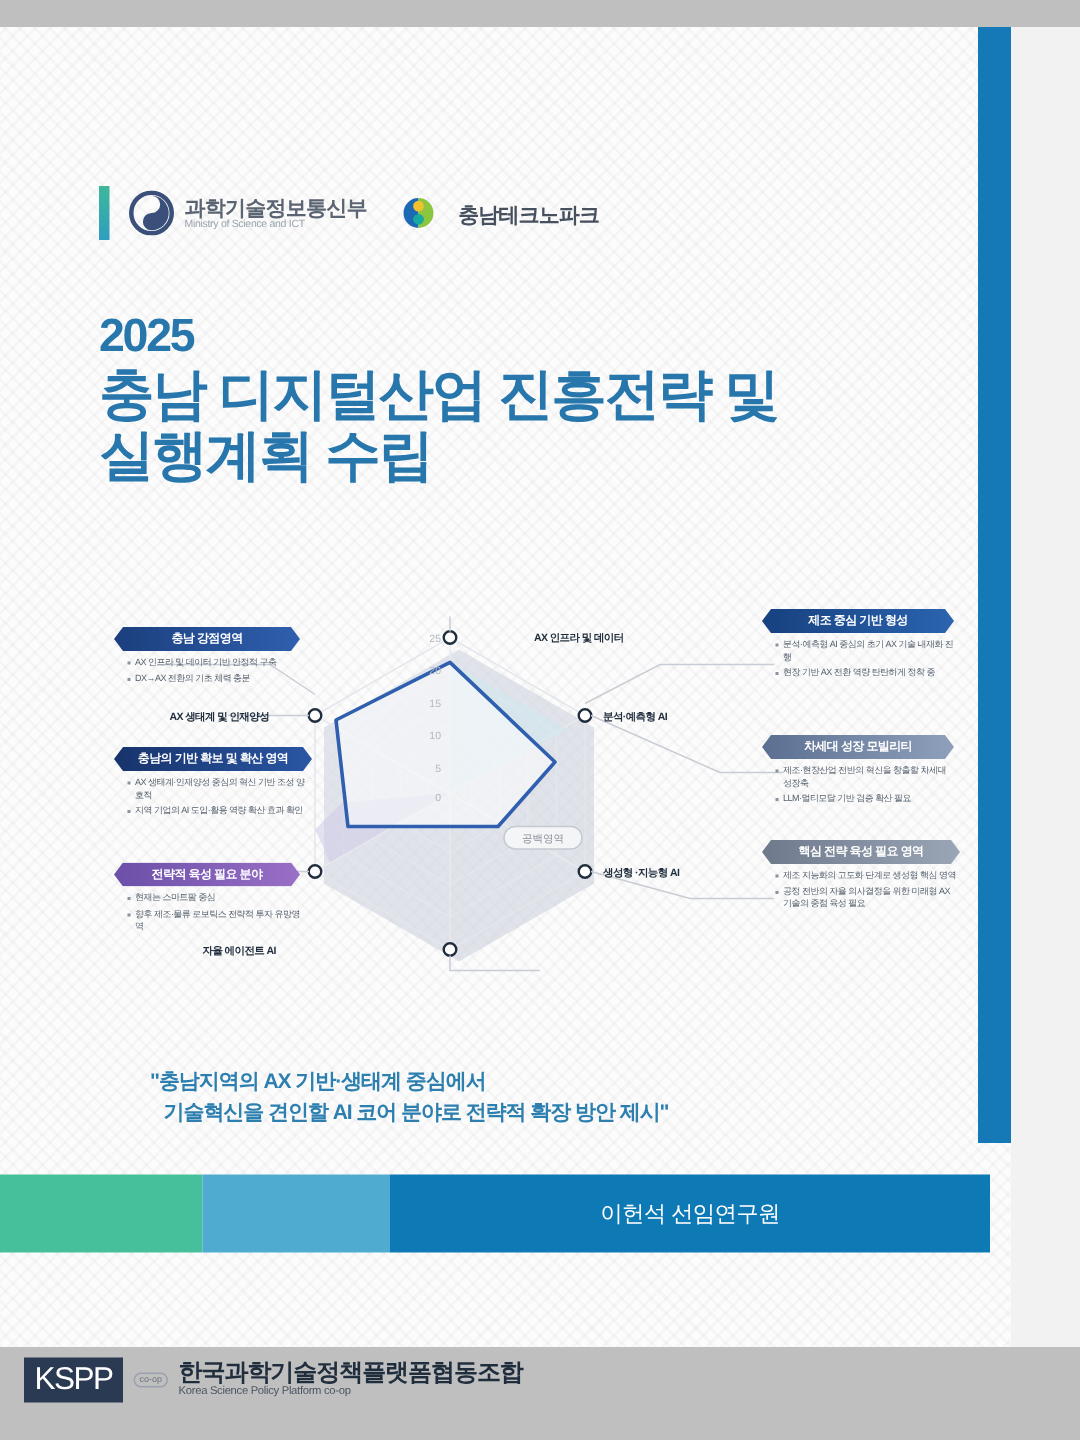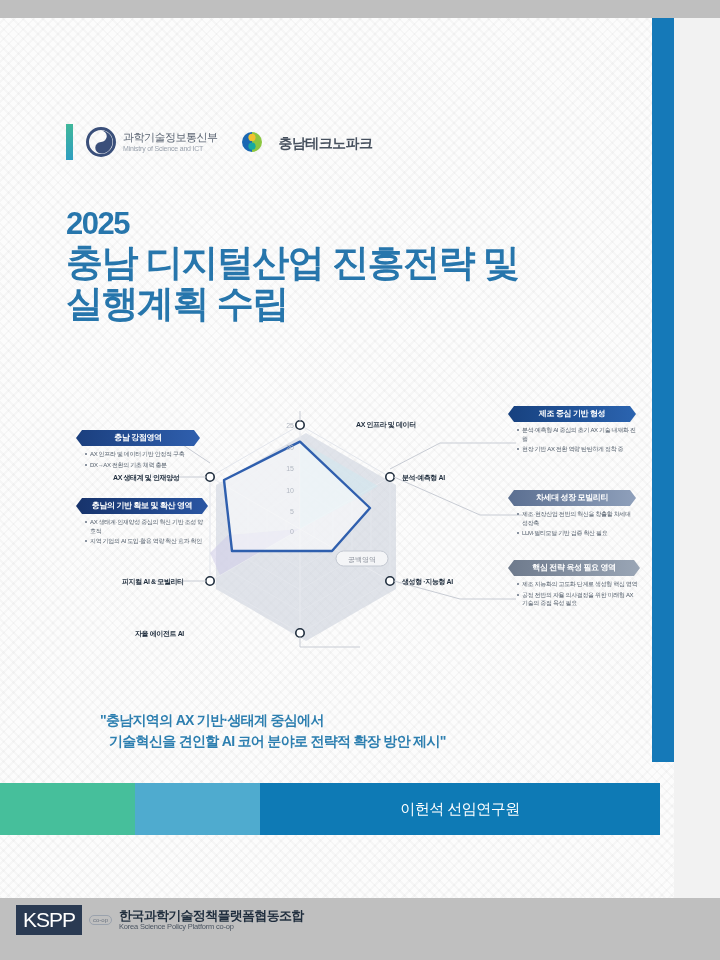--- a/index.html
+++ b/index.html
@@ -22,21 +22,21 @@
 
   
   .right-accent{position:absolute;left:652px;top:0;width:22px;height:744px;background:#1579b8;}
   .right-white{position:absolute;left:674px;top:0;width:46px;height:880px;background:#f2f2f2;}
 
   
   .logos{position:absolute;left:66px;top:106px;display:flex;align-items:center;gap:13px;}
   .logo-bar{width:7px;height:36px;background:linear-gradient(#3fb79a,#2f9ec0);}
   .taeguk{width:30px;height:30px;position:relative;}
   .minlogo{display:flex;align-items:center;gap:7px;}
-  .min-ko{font-size:11px;font-weight:normal;color:#5a6472;letter-spacing:-.5px;line-height:1.05;}
+  .min-ko{font-size:14px;font-weight:bold;color:#5a6472;letter-spacing:-.5px;line-height:1.05;}
   .min-en{font-size:7px;color:#9aa2ad;letter-spacing:-.2px;margin-top:1px;}
   .ctp{display:flex;align-items:flex-end;gap:16px;margin-left:10px;}
   .ctp-mark{width:22px;height:22px;position:relative;}
   .ctp-txt{font-size:14px;font-weight:bold;color:#46505e;letter-spacing:-.6px;}
 
   
   .title-wrap{position:absolute;left:66px;top:172px;display:flex;gap:16px;flex-direction:column;}
   .title-rule{width:9px;background:linear-gradient(#45bda2 0%,#45bda2 42%,#2e86bd 42%,#2e86bd 100%);}
   .title{color:#2776ac;font-weight:bold;letter-spacing:-1.5px;}
   .t-year{font-size:31px;line-height:36px;}
@@ -52,21 +52,21 @@
     font-size:8px;font-weight:bold;letter-spacing:-.4px;
     clip-path:polygon(6px 0,calc(100% - 6px) 0,100% 50%,calc(100% - 6px) 100%,6px 100%,0 50%);
   }
   .cbox ul{margin:4px 0 0 0;padding:0 0 0 9px;list-style:none;}
   .cbox li{
     font-size:6px;line-height:8.5px;color:#55606d;letter-spacing:-.35px;
     margin-bottom:2px;position:relative;padding-left:5px;
   }
   .cbox li:before{content:"";position:absolute;left:0;top:3.2px;width:2px;height:2px;background:#8a93a0;}
 
-  .h-navy{background:linear-gradient(90deg,#1b3f7e,#2f5fae);margin-top:12px;}
+  .h-navy{background:linear-gradient(90deg,#1b3f7e,#2f5fae);}
   .h-navy2{background:linear-gradient(90deg,#17336b,#2a56a3);}
   .h-purple{background:linear-gradient(90deg,#6b4fa8,#9a6fc6);}
   .h-blue{background:linear-gradient(90deg,#17417f,#2b64b0);}
   .h-steel{background:linear-gradient(90deg,#5b6f91,#8fa0bb);}
   .h-gray{background:linear-gradient(90deg,#6e7a8c,#9aa6b6);}
 
   .node-label{position:absolute;font-size:7px;font-weight:bold;color:#1f2d3d;letter-spacing:-.4px;white-space:nowrap;}
 
   
   .quote{position:absolute;left:100px;top:692px;color:#2d7fb0;font-size:14px;font-weight:bold;line-height:21px;letter-spacing:-.7px;}
@@ -75,21 +75,21 @@
   
   .bar{position:absolute;top:765px;height:52px;}
   .bar-green{left:0;width:135px;background:#46bf9b;}
   .bar-lblue{left:135px;width:125px;background:#4fabcf;}
   .bar-dblue{left:260px;width:400px;background:#0e7ab5;}
   .presenter{position:absolute;left:260px;top:765px;width:400px;height:52px;display:flex;align-items:center;justify-content:center;
     color:#fff;font-size:15px;letter-spacing:-.5px;}
   .kspp{position:absolute;left:16px;top:905px;display:flex;align-items:center;gap:7px;}
   .kspp-mark{background:#2a3a52;color:#fff;font-size:21px;font-weight:normal;letter-spacing:-1px;padding:3px 7px;font-family:"Liberation Sans",sans-serif;}
   .coop{font-size:6px;color:#6b7480;border:1px solid #9aa2ad;border-radius:7px;padding:1px 3px;}
-  .kspp-ko{font-size:13px;font-weight:bold;color:#1f2d3d;letter-spacing:-.7px;line-height:13px;text-align:right;}
+  .kspp-ko{font-size:16px;font-weight:bold;color:#1f2d3d;letter-spacing:-.7px;line-height:13px;text-align:right;}
   .kspp-en{font-size:7.5px;color:#4a5461;letter-spacing:-.2px;}
 </style>
 </head>
 <body>
 
 <div class="frame-top"></div>
 
 <div class="slide">
 
   <div class="right-white"></div>
@@ -221,20 +221,27 @@
     </div>
 
     <div class="cbox" style="left:16px;top:95px;width:132px;">
       <div class="hdr h-navy2">충남의 기반 확보 및 확산 영역</div>
       <ul>
         <li>AX 생태계·인재양성 중심의 혁신 기반 조성 양호적</li>
         <li>지역 기업의 AI 도입·활용 역량 확산 효과 확인</li>
       </ul>
     </div>
 
+    <div class="cbox" style="left:16px;top:172px;width:124px;">
+      <div class="hdr h-purple">전략적 육성 필요 분야</div>
+      <ul>
+        <li>현재는 스마트팜 중심</li>
+        <li>향후 제조·물류 로보틱스 전략적 투자 유망영역</li>
+      </ul>
+    </div>
 
     <div class="cbox" style="left:448px;top:3px;width:128px;">
       <div class="hdr h-blue">제조 중심 기반 형성</div>
       <ul>
         <li>분석·예측형 AI 중심의 초기 AX 기술 내재화 진행</li>
         <li>현장 기반 AX 전환 역량 탄탄하게 정착 중</li>
       </ul>
     </div>
 
     <div class="cbox" style="left:448px;top:87px;width:128px;">

